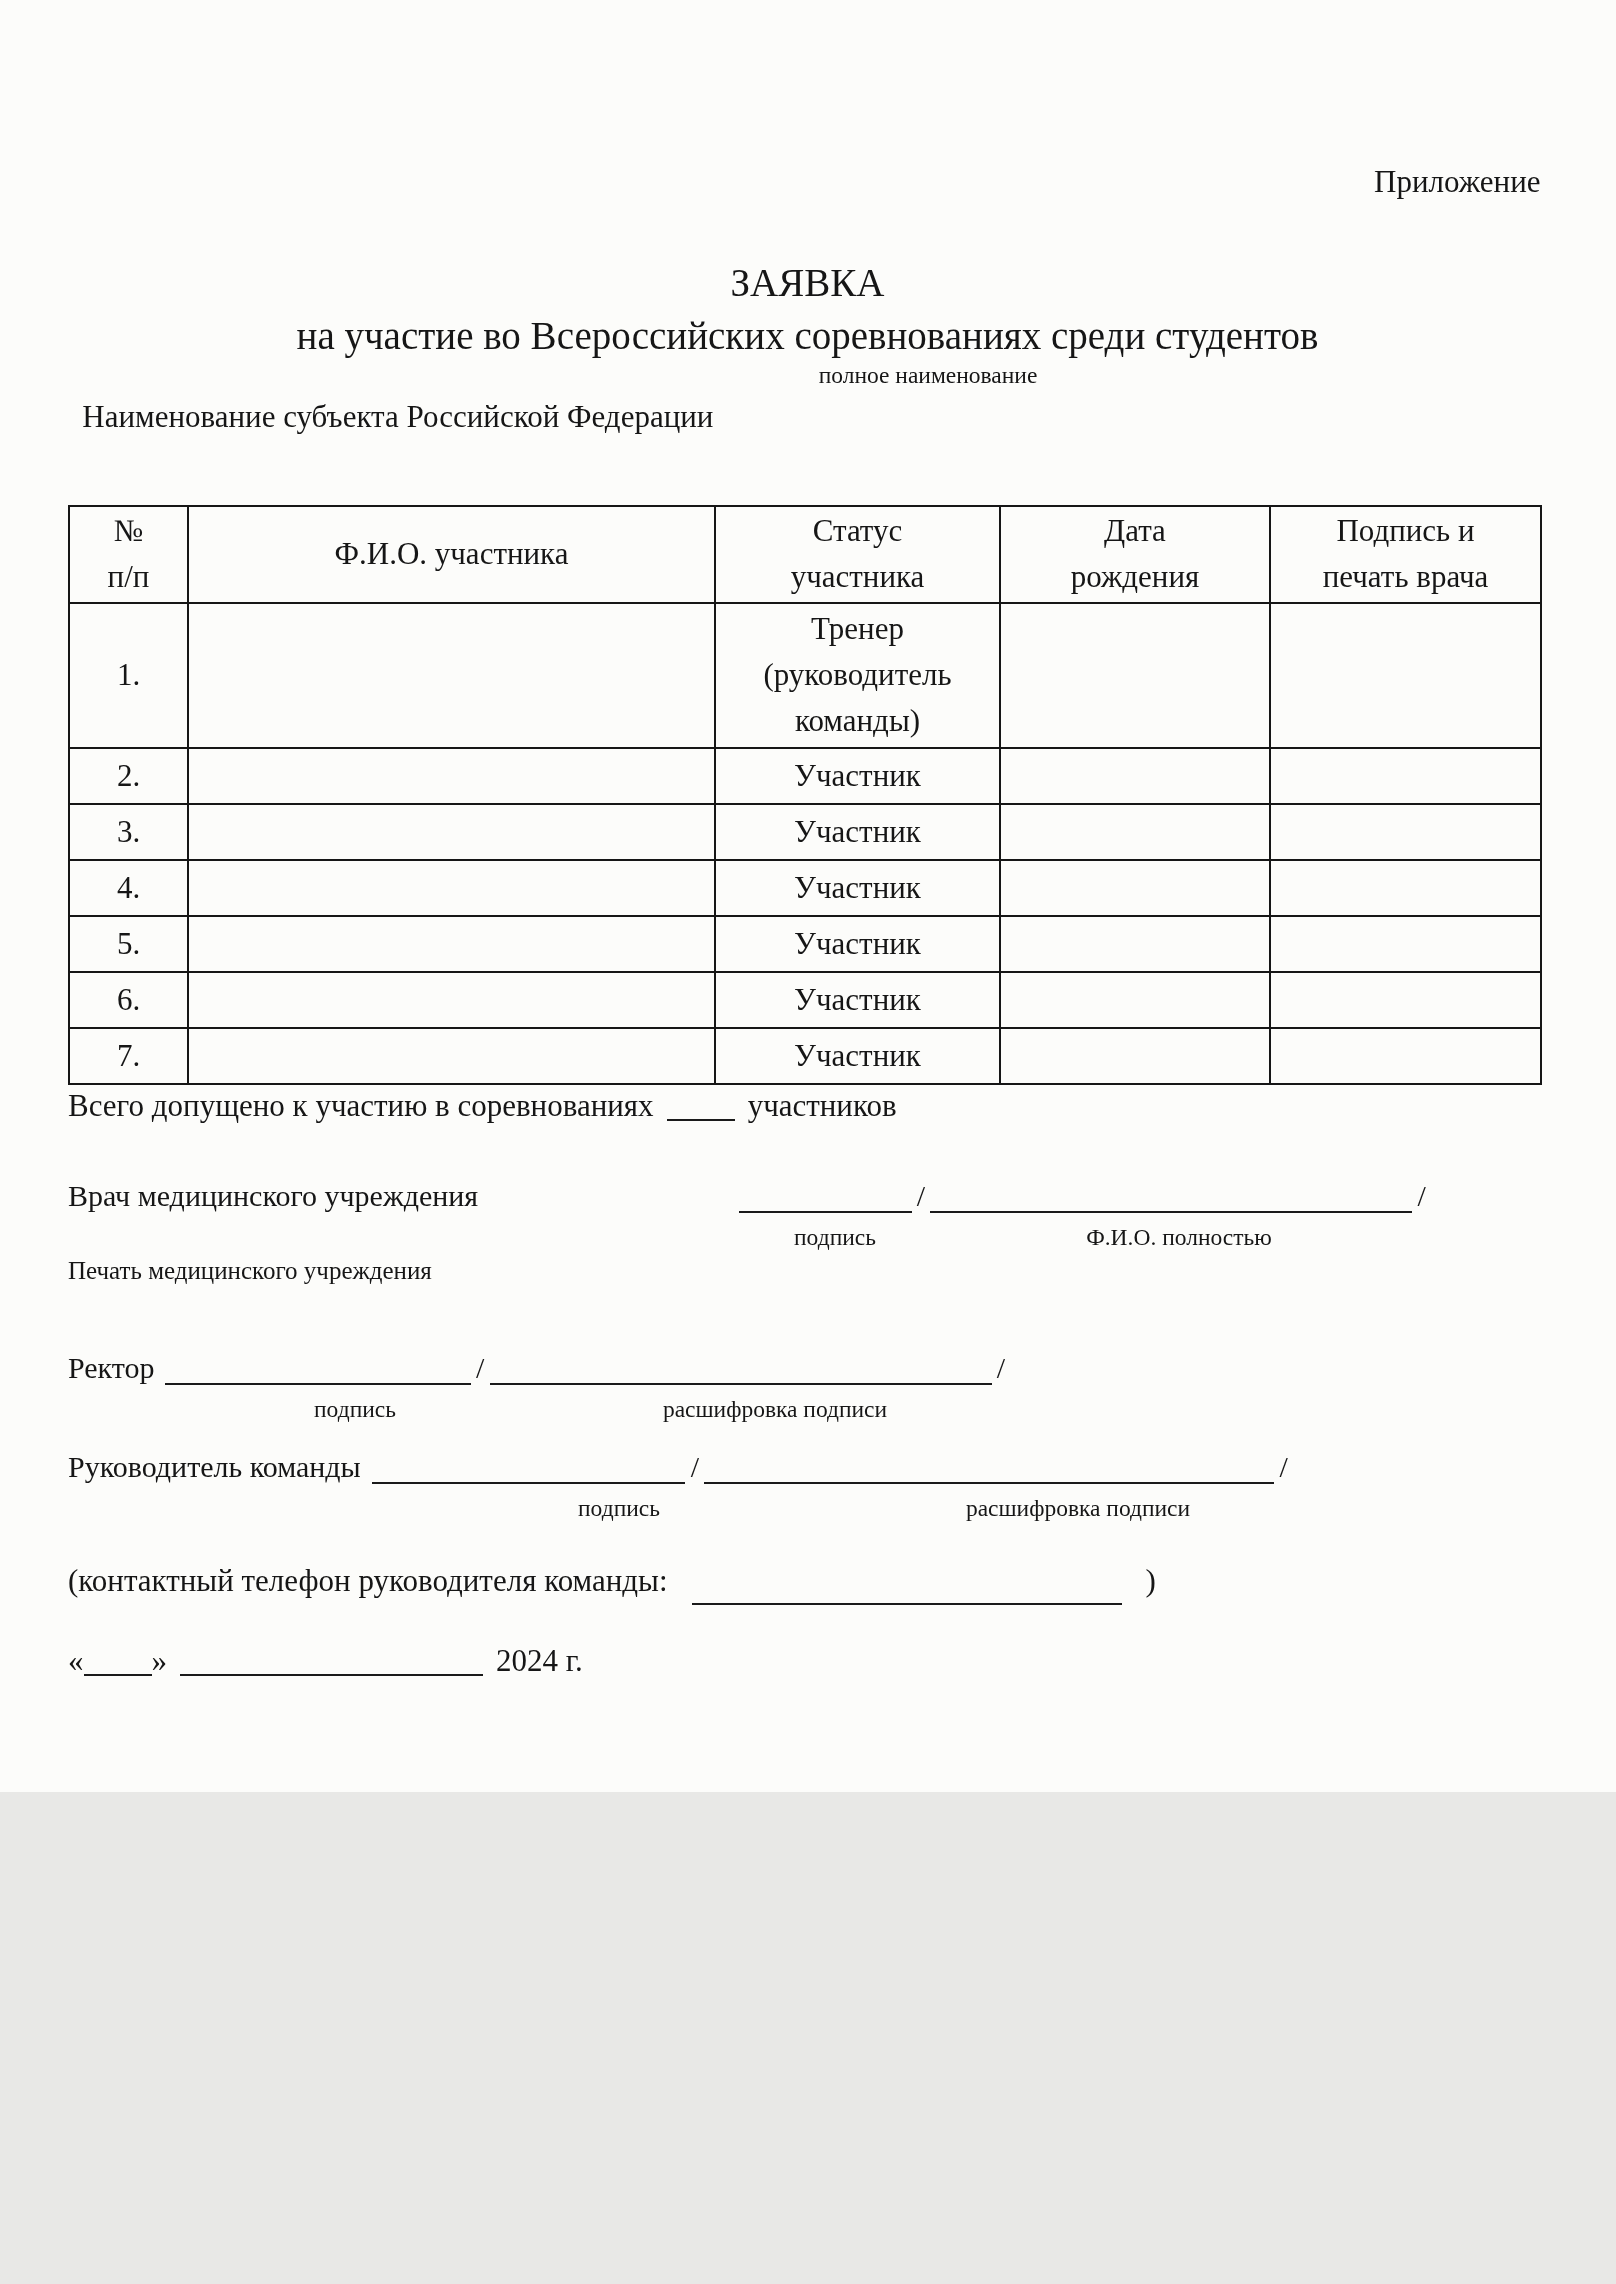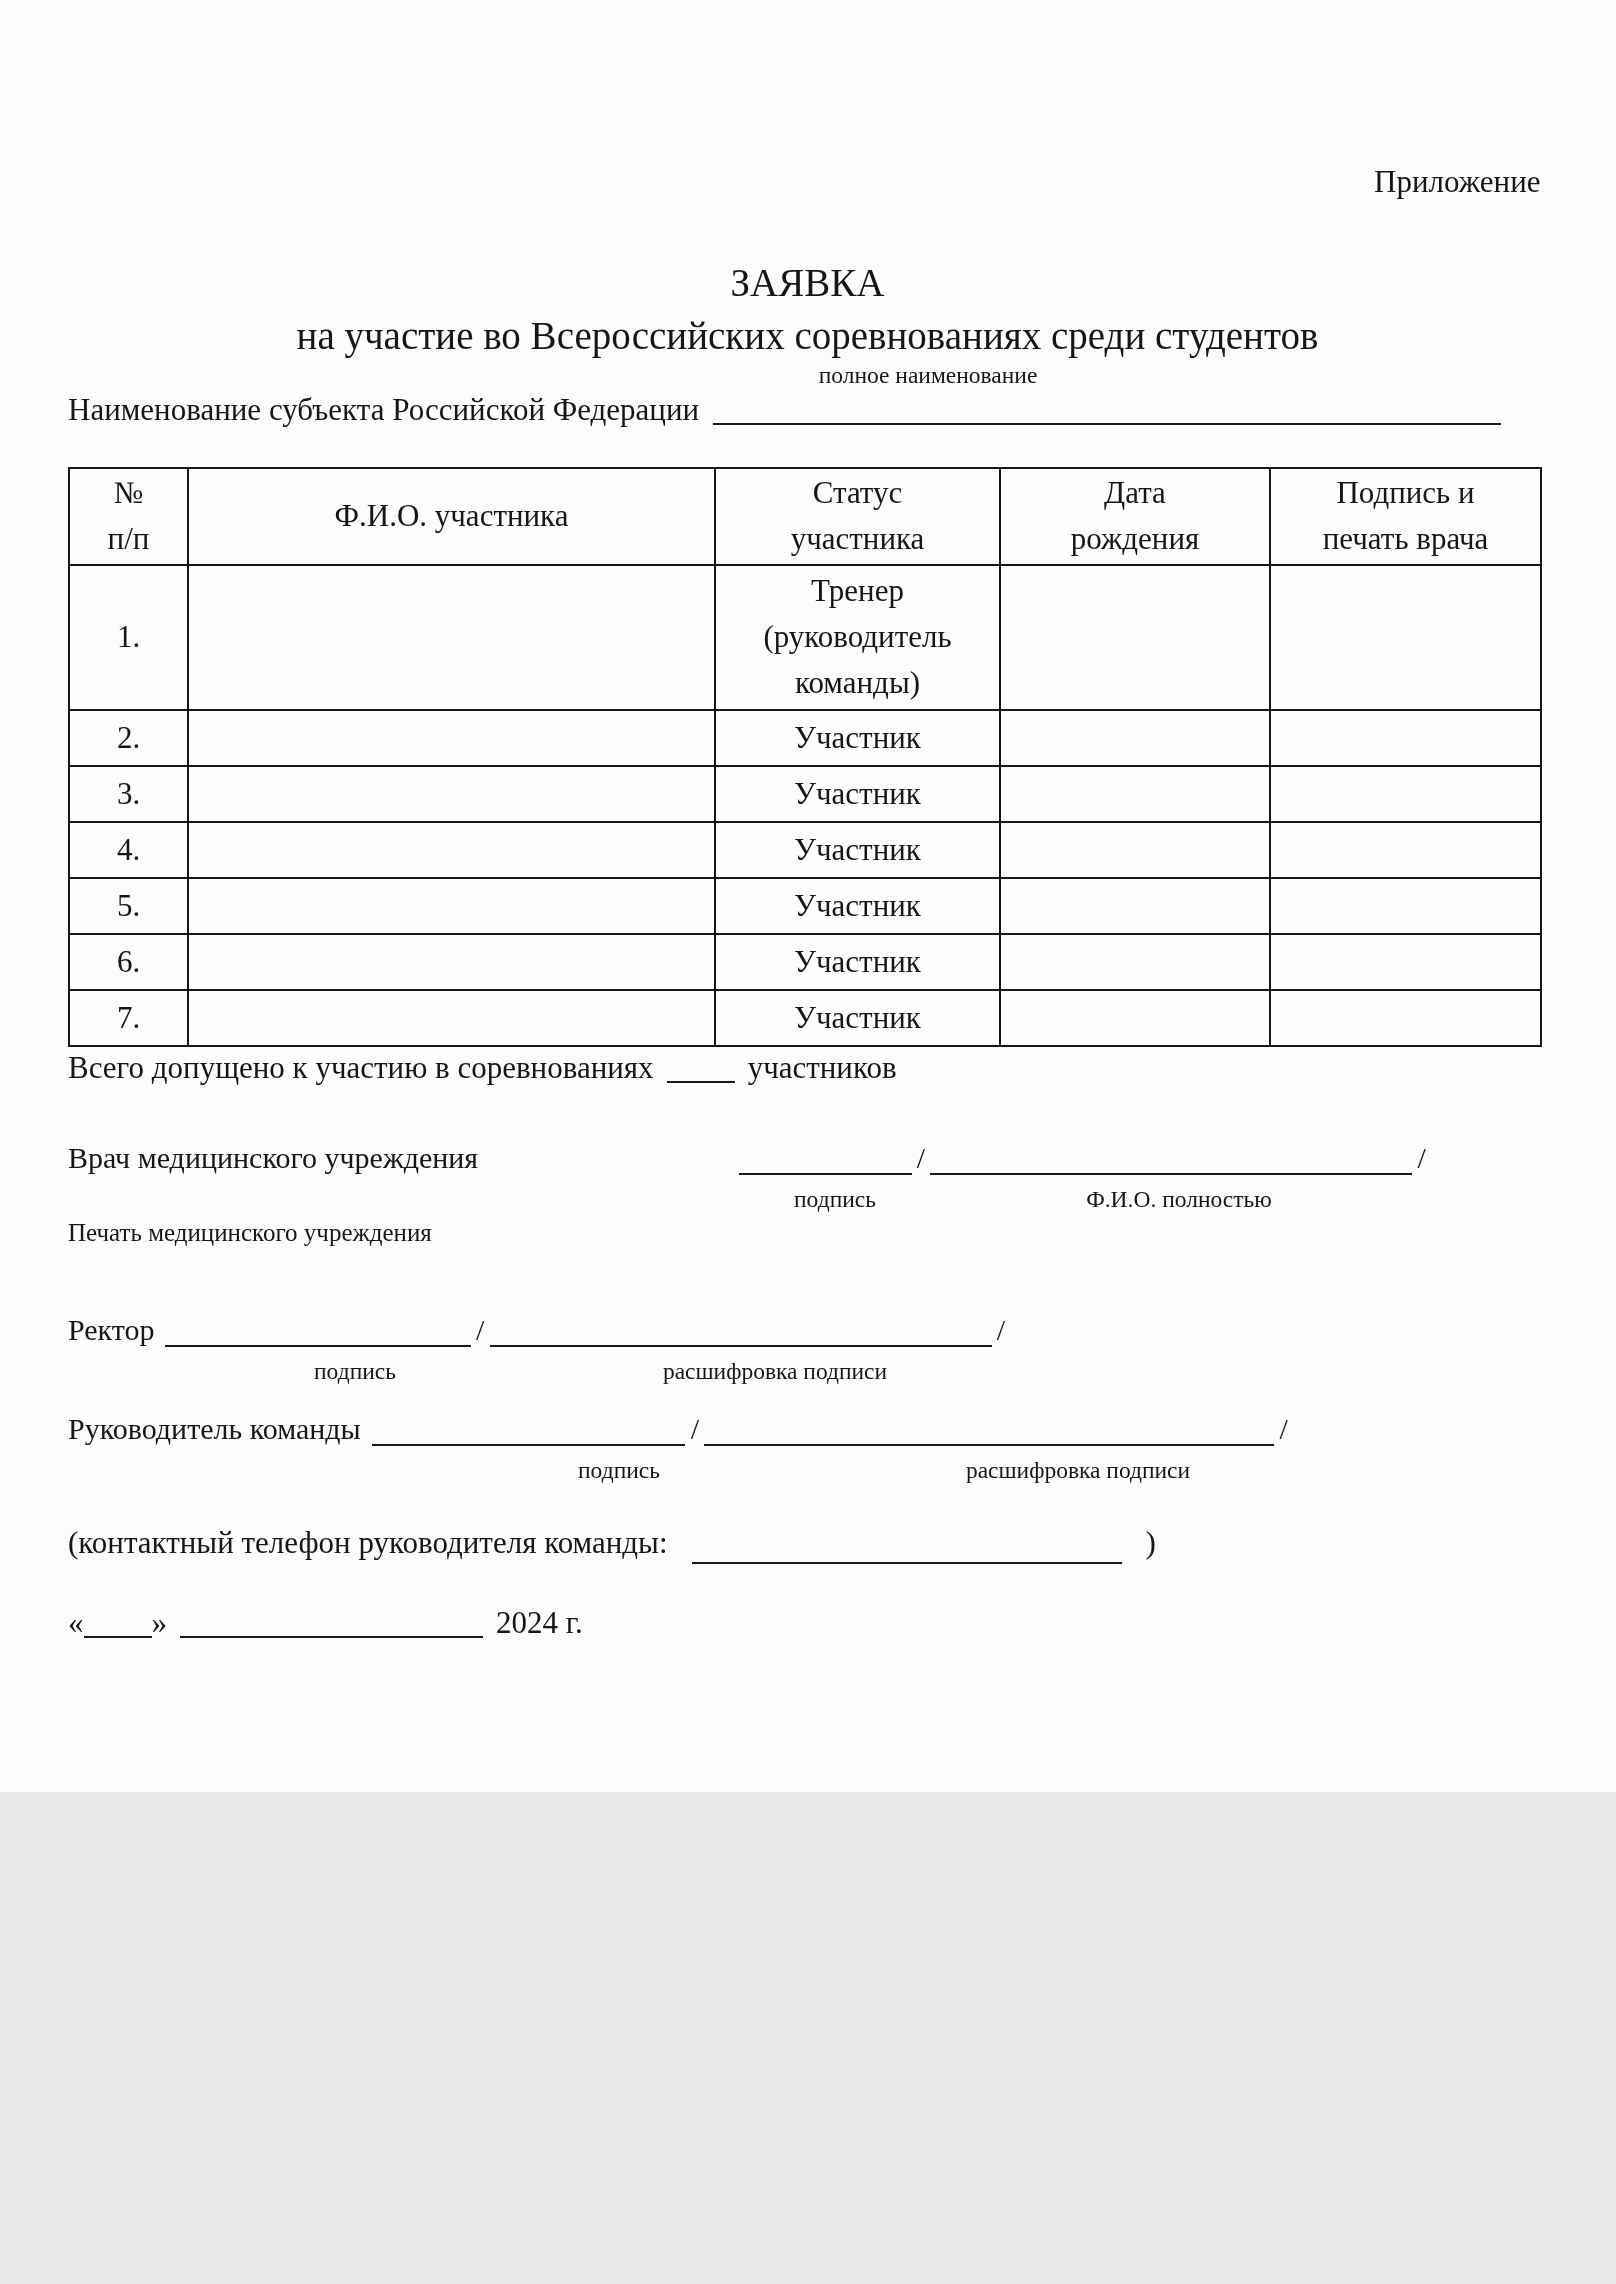--- a/index.html
+++ b/index.html
@@ -33,21 +33,21 @@
   }
   
   .field-row {
     display:flex;
     align-items:baseline;
     font-size:31px;
     line-height:39px;
     white-space:nowrap;
   }
   .field-row.univ { margin-top:5.2px; }
-  .field-row.region { margin-top:0; }
+  .field-row.region { margin-top:8px;flex-direction:column; }
   .fill {
     display:inline-block;
     border-bottom:2px solid #1a1a1a;
     height:29px;
     position:relative; top:5.2px;
   }
   .fill.grow { flex:1 1 auto; }
   .field-row.univ .fill.grow { margin-right:94px; margin-left:3.9px; }
   .field-row.region .fill.grow { margin-right:46px; margin-left:14.3px; }
   .hint-row {
@@ -99,21 +99,21 @@
   .sig-row.rector { margin-top:65px; }
   .sig-row.team   { margin-top:25px; }
   .push-right { margin-left:auto; }
   .note {
     font-size:25px; line-height:27px;
   }
   .note.med  { margin-top:6.5px; }
   .note.herb { margin-top:11.7px; }
   .phone-row {
     margin-top:40px;
-    display:flex; align-items:center;
+    display:flex; align-items:flex-end;
     font-size:31px; line-height:38px;
     white-space:nowrap;
     gap:24px;
   }
   .date-row {
     margin-top:40px;
     display:flex; align-items:baseline;
     font-size:31px; line-height:38px;
     white-space:nowrap;
   }

